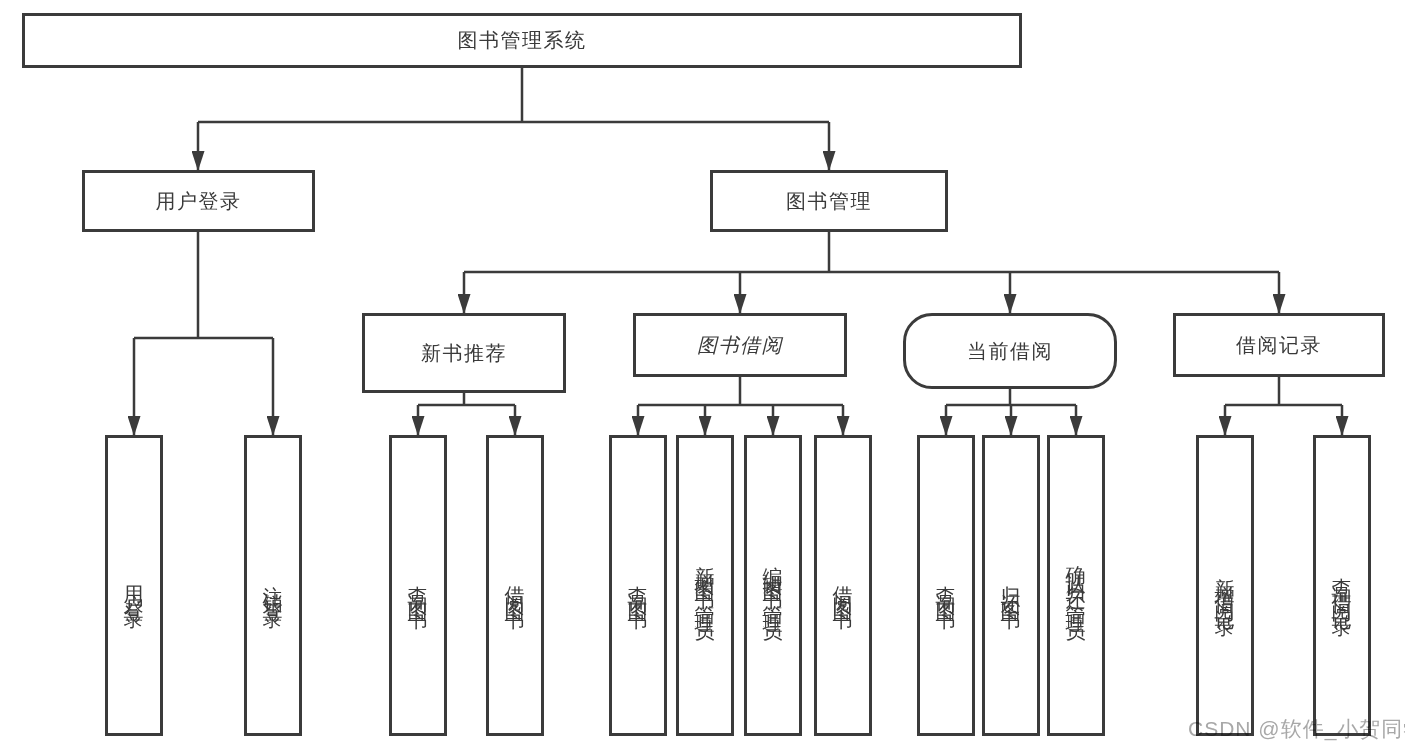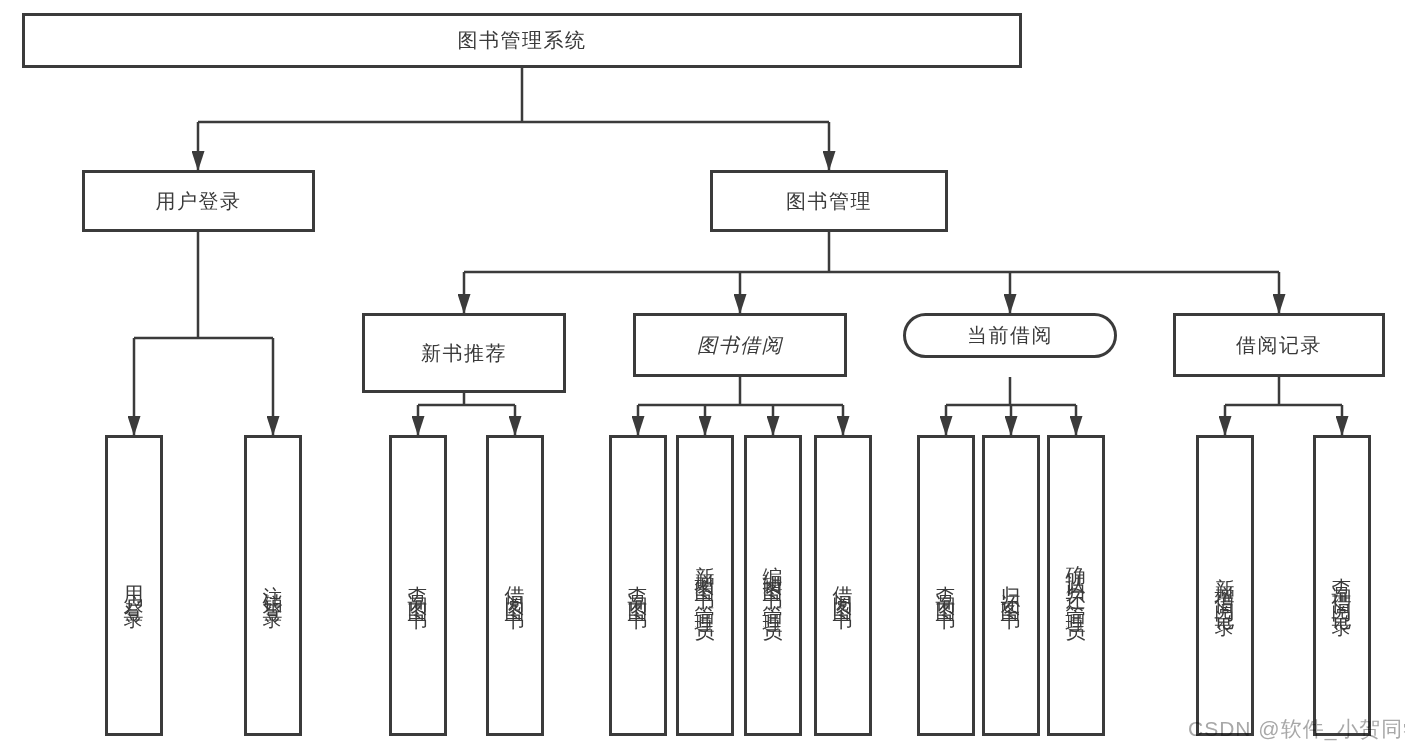--- a/index.html
+++ b/index.html
@@ -37,21 +37,21 @@
     font-size: 20px;
     letter-spacing: 8px;
     line-height: 1;
   }
   
   .n-root   { left: 22px;   top: 13px;  width: 1000px; height: 55px; }
   .n-l2a    { left: 82px;   top: 170px; width: 233px;  height: 62px; }
   .n-l2b    { left: 710px;  top: 170px; width: 238px;  height: 62px; }
   .n-l3a    { left: 362px;  top: 313px; width: 204px;  height: 80px; }
   .n-l3b    { left: 633px;  top: 313px; width: 214px;  height: 64px; font-style: italic; }
-  .n-l3c    { left: 903px;  top: 313px; width: 214px;  height: 45px; border-radius: 29px; }
+  .n-l3c    { left: 903px;  top: 313px; width: 214px;  height: 76px; border-radius: 29px; }
   .n-l3d    { left: 1173px; top: 313px; width: 212px;  height: 64px; }
   .leaf     { top: 435px;   width: 58px; height: 301px; }
   .lf1  { left: 105px; }
   .lf2  { left: 244px; }
   .lf3  { left: 389px; }
   .lf4  { left: 486px; }
   .lf5  { left: 609px; }
   .lf6  { left: 676px; }
   .lf7  { left: 744px; }
   .lf8  { left: 814px; }

